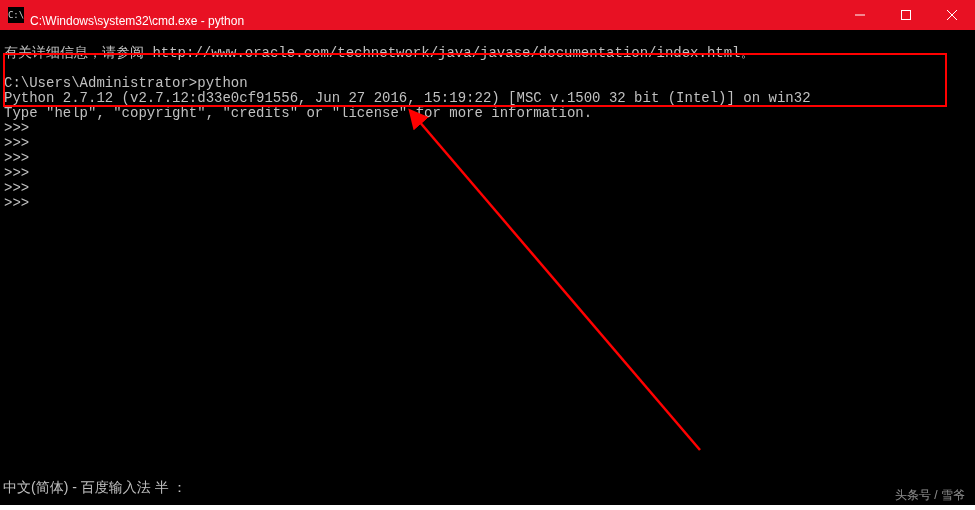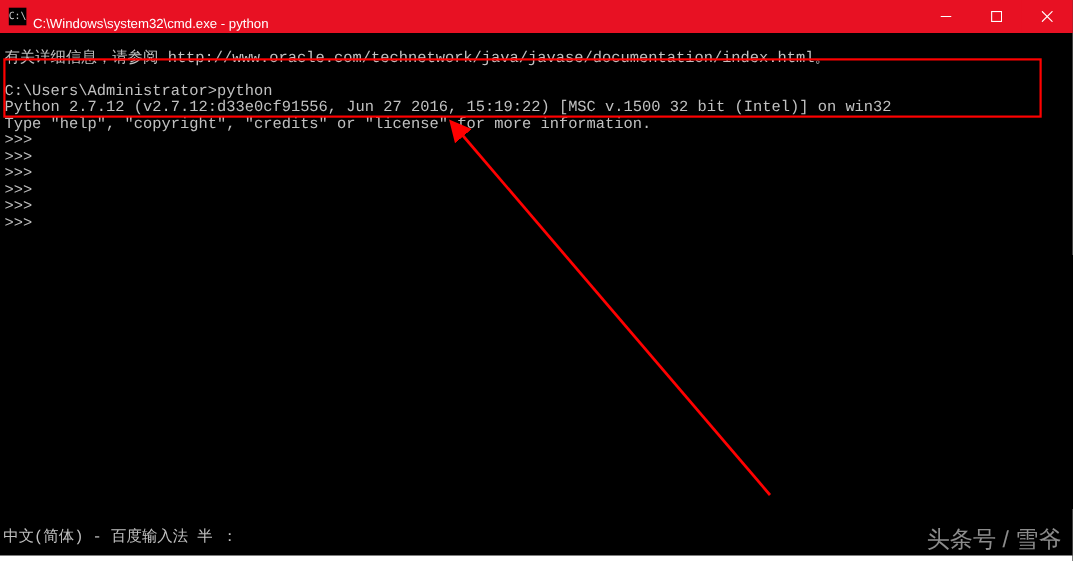--- a/index.html
+++ b/index.html
@@ -74,29 +74,29 @@
     left: 0; top: 0;
     width: 975px; height: 510px;
     pointer-events: none;
   }
   .statusbar {
     position: absolute;
     left: 3px;
     bottom: 8px;
     color: #c0c0c0;
     font-size: 14px;
-    font-family: Liberation Mono, monospace;
+    font-family: Liberation Sans, sans-serif;
   }
   .watermark {
     position: absolute;
     right: 10px;
     bottom: 6px;
     color: rgba(255,255,255,0.55);
     font-family: "Microsoft YaHei", sans-serif;
-    font-size: 21px;
+    font-size: 12px;
     text-align: right;
   }
 </style>
 </head>
 <body>
 
 <div class="window">
 
   <div class="titlebar">
     <div class="app-icon">C:\</div>

